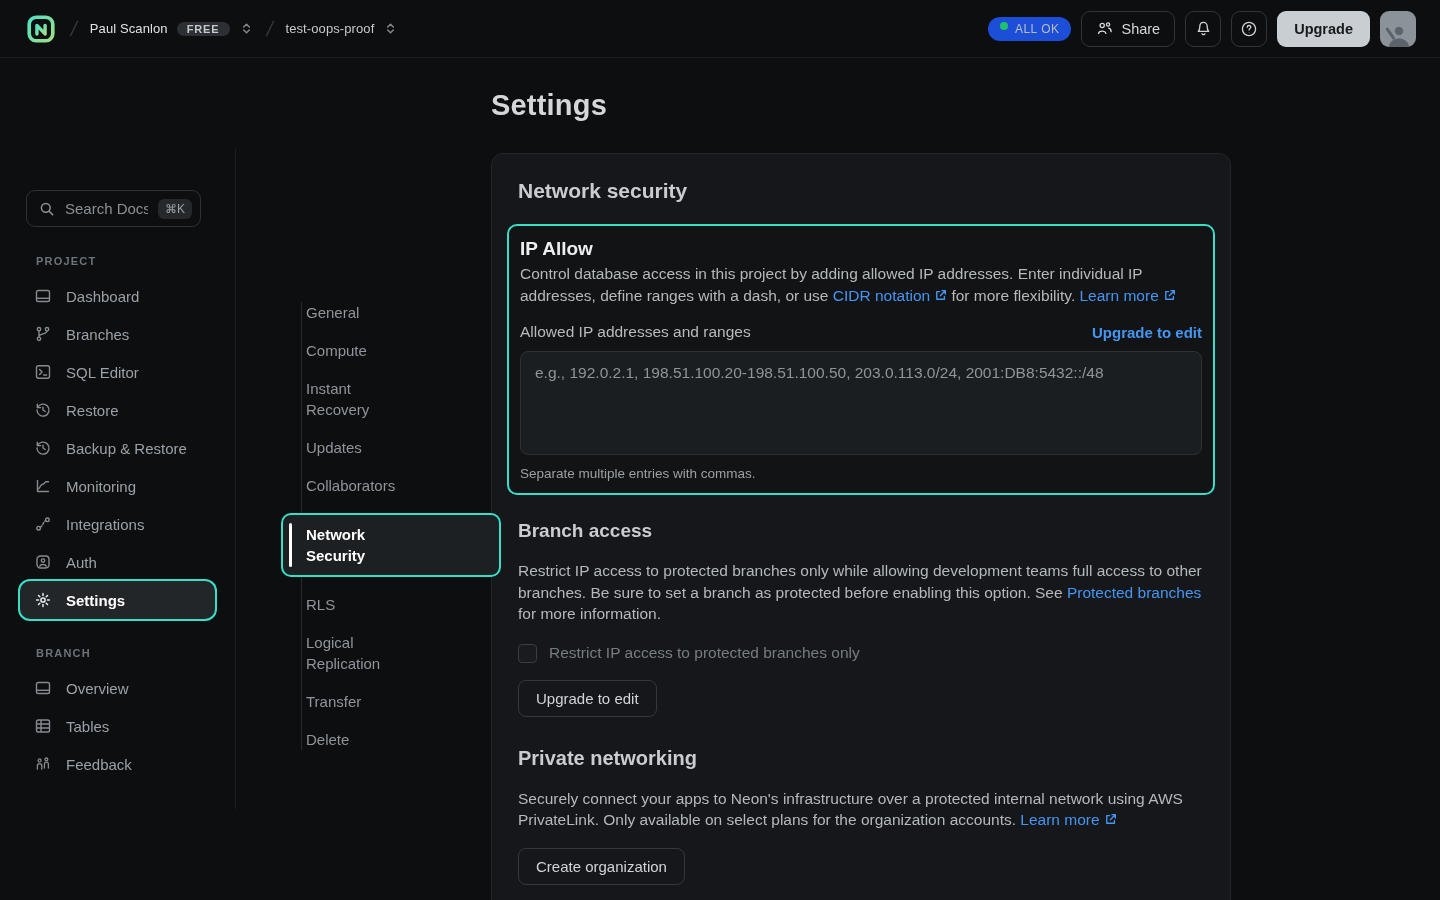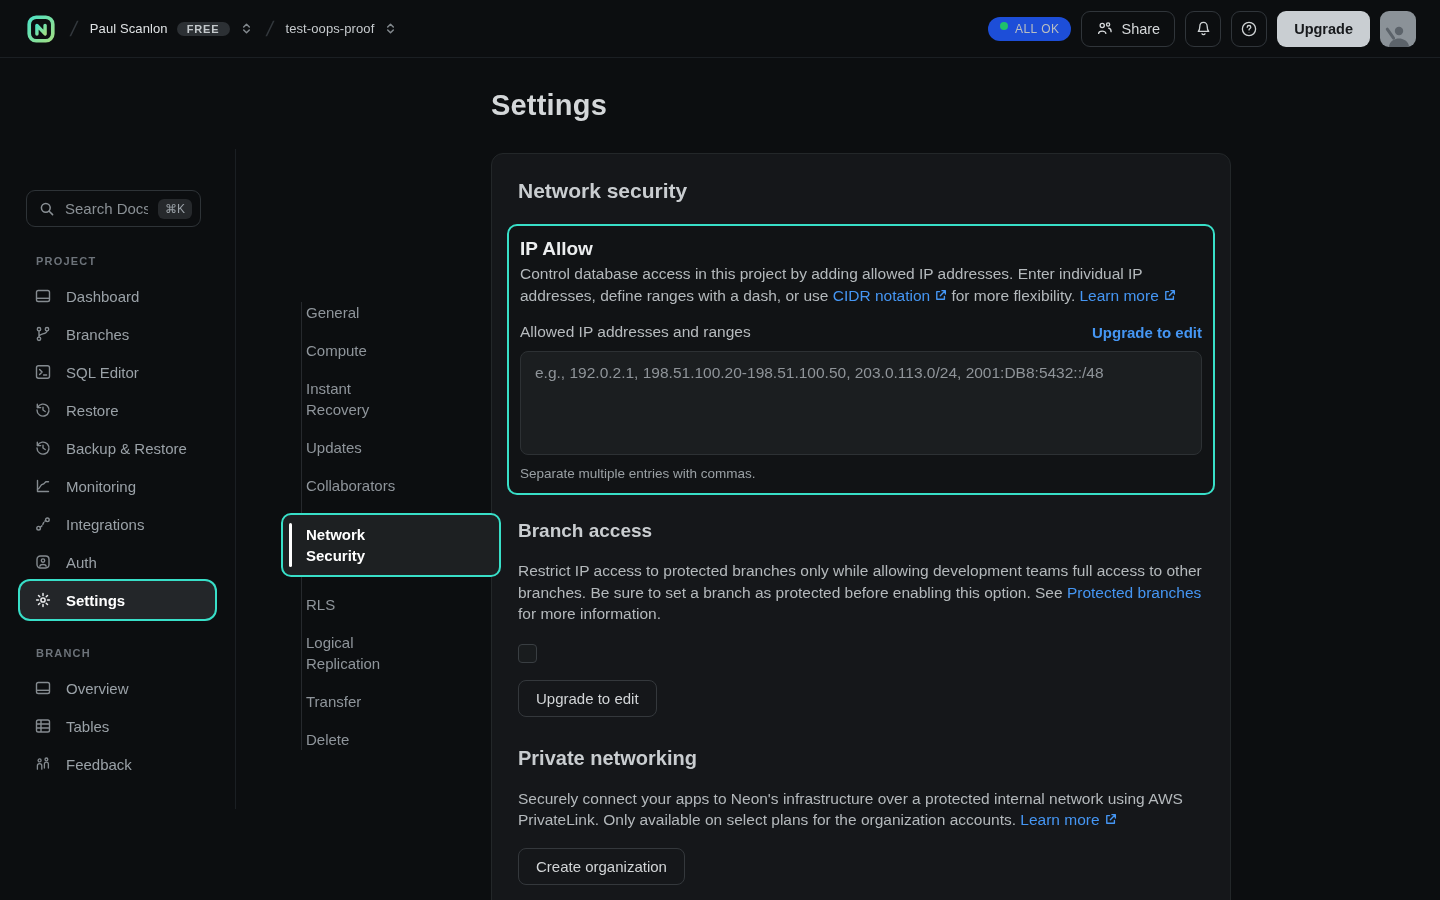--- a/index.html
+++ b/index.html
@@ -429,20 +429,21 @@
         </div>
         <textarea class="ip-textarea" placeholder="e.g., 192.0.2.1, 198.51.100.20-198.51.100.50, 203.0.113.0/24, 2001:DB8:5432::/48" style=""></textarea>
         <div class="helper">Separate multiple entries with commas.</div>
       </div>
 
       
       <h3 class="section-title">Branch access</h3>
       <p class="para section-para"><span>Restrict IP access to protected branches only while allowing development teams full access to other branches. Be sure to set a branch as protected before enabling this option. See </span><a class="link">Protected branches</a><span> for more information.</span></p>
       <div class="checkbox-row">
         <span class="checkbox"></span>
+        <span>Restrict IP access to protected branches only</span>
       </div>
       <button class="btn-outline">Upgrade to edit</button>
 
       
       <h3 class="section-title pn-title">Private networking</h3>
       <p class="para section-para"><span>Securely connect your apps to Neon's infrastructure over a protected internal network using AWS PrivateLink. Only available on select plans for the organization accounts. </span><a class="link">Learn more</a><span class="ext-icon link"><svg width="13" height="13" viewBox="0 0 14 14" fill="none" stroke="currentColor" stroke-width="1.5" stroke-linecap="round" stroke-linejoin="round">
               <path d="M6 2.8H3v8.2h8.2v-3"></path>
               <path d="M8.6 1.8h3.6v3.6M12 2 6.8 7.2"></path>
             </svg></span></p>
       <button class="btn-outline">Create organization</button>

